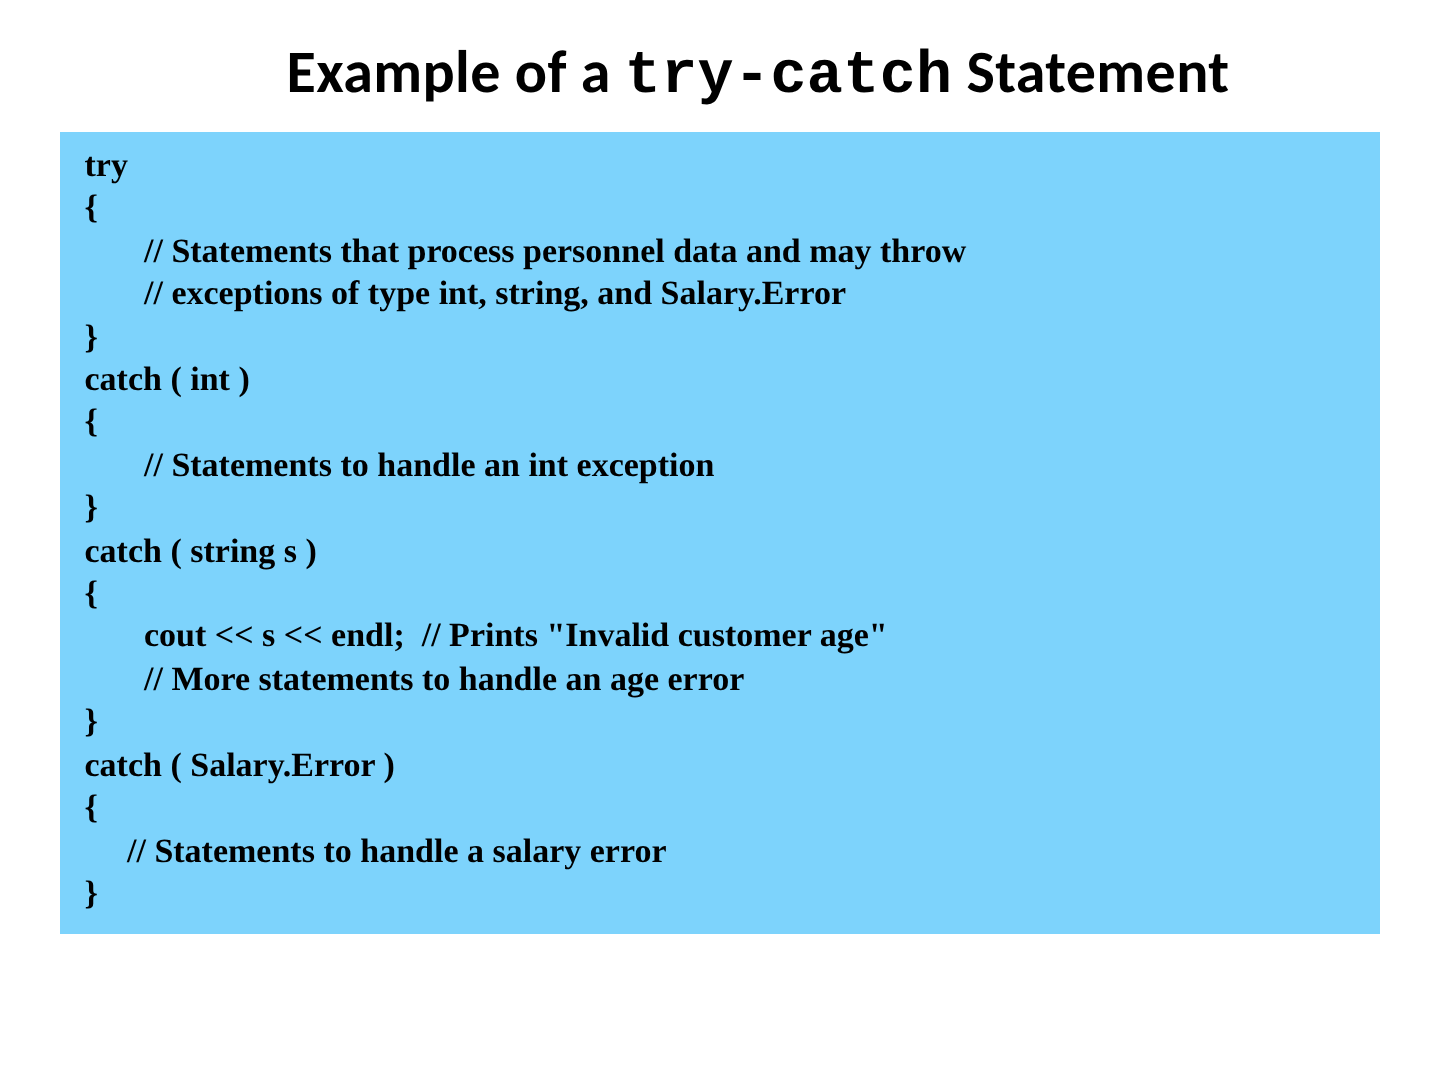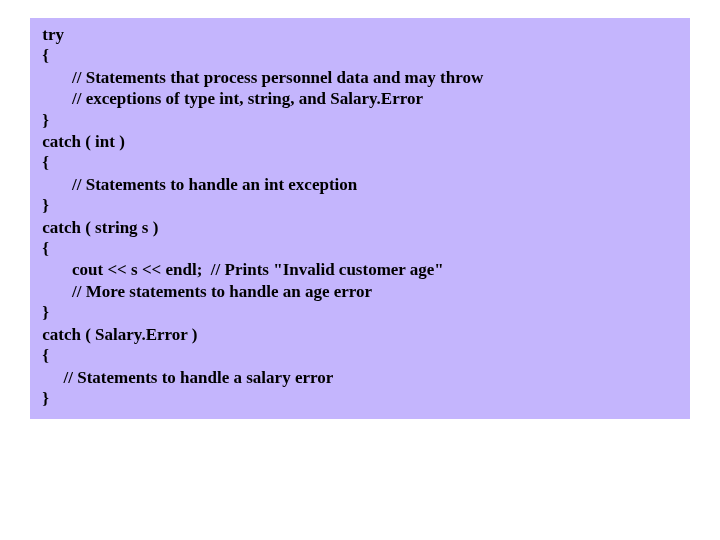--- a/index.html
+++ b/index.html
@@ -22,37 +22,40 @@
       text-align: center;
       padding: 0 40px 10px 78px;
       letter-spacing: 0.2px;
     }
     .title .mono {
       font-family: "Courier New", Courier, monospace;
       font-weight: 700;
     }
     .codebox {
       margin: 0 30px 0 30px;
-      background: #c4b5fd;
+      background: #7dd3fc;
       padding: 6px 8px 10px 8px;
     }
     pre {
       margin: 0;
       font-family: "Times New Roman", Times, serif;
       font-size: 17px;
       line-height: 1.26;
       font-weight: 700;
       color: #000;
       white-space: pre;
     }
   </style>
 </head>
 <body>
 
 <div class="slide">
+  <div class="title">
+    <span>Example of a </span><span class="mono">try-catch</span><span> Statement</span>
+  </div>
   <div class="codebox">
     <pre> try
  {
         // Statements that process personnel data and may throw
         // exceptions of type int, string, and Salary.Error
  }
  catch ( int )
  {
         // Statements to handle an int exception
  }

